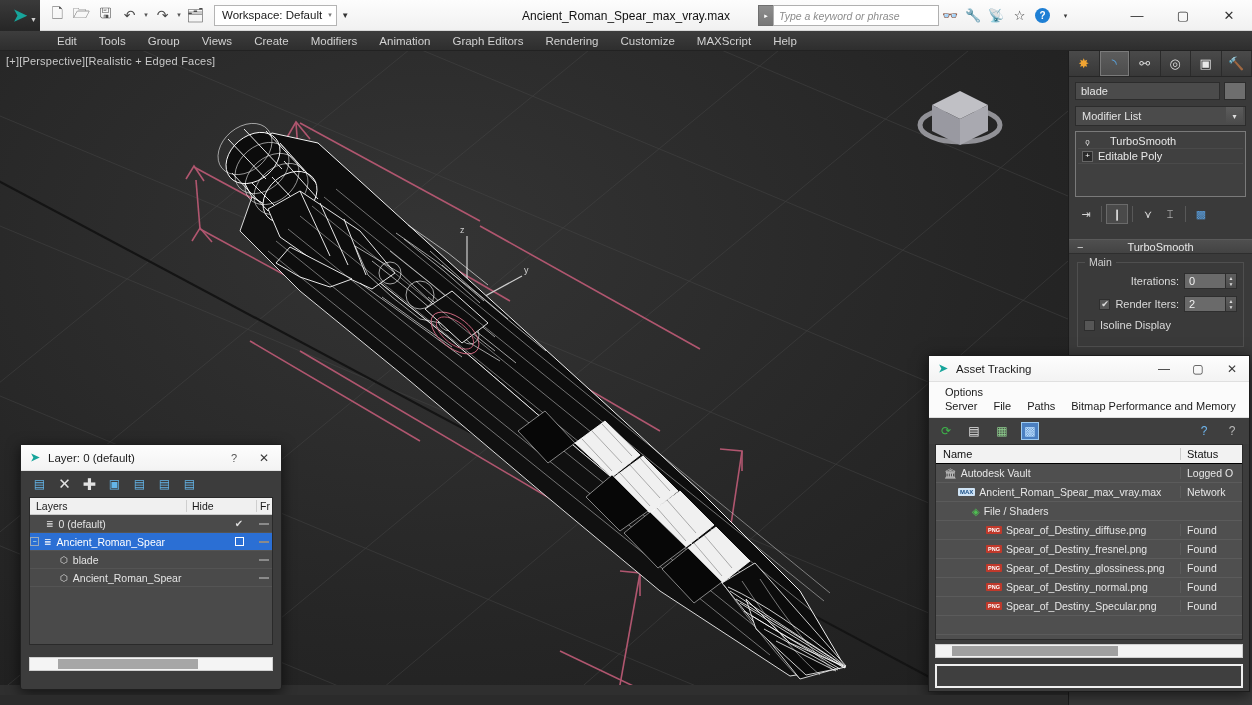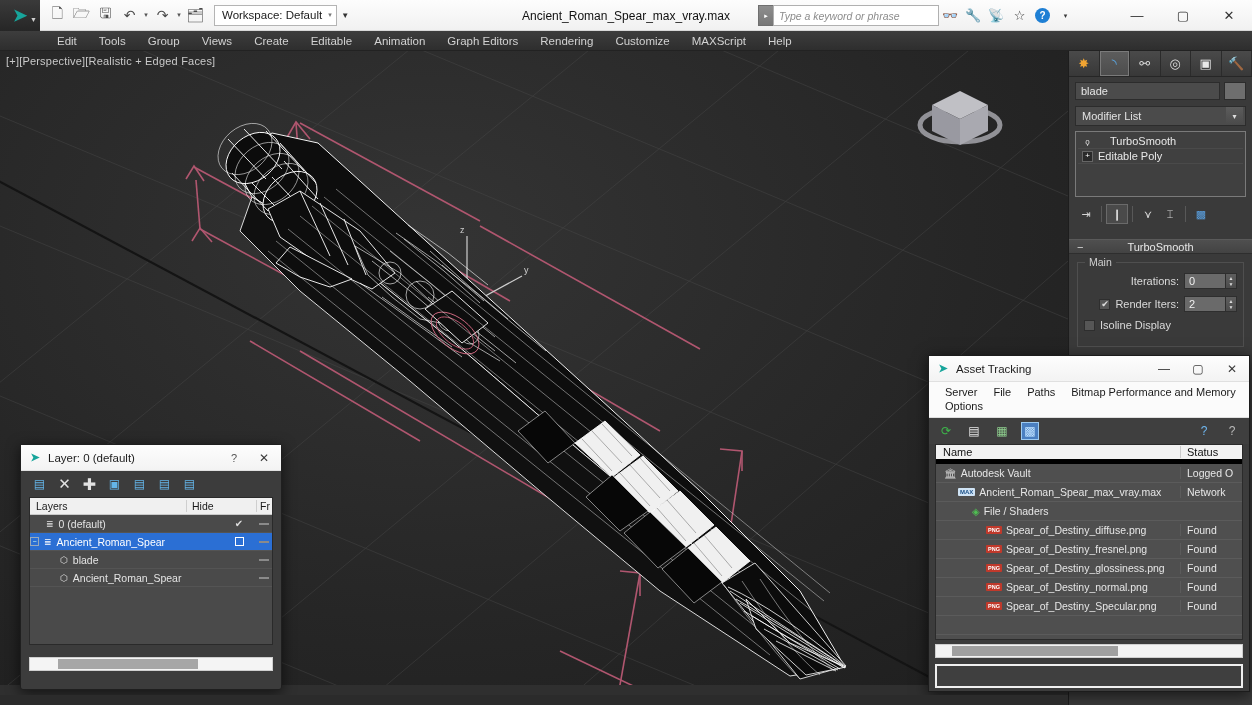--- a/index.html
+++ b/index.html
@@ -210,21 +210,21 @@
   .at-menubar{
     background:#fbfbfb;padding:3px 0 4px 0;font-size:11px;color:#1a1a1a;border-bottom:1px solid #dedede;
   }
   .at-menurow{display:flex;gap:0;padding-left:8px;}
   .at-menu{padding:1px 8px;cursor:default;}
   .at-toolbar{height:26px;background:#3f3f3f;display:flex;align-items:center;padding:0 8px;gap:10px;}
   .atb{width:18px;height:18px;display:flex;align-items:center;justify-content:center;font-size:12px;}
   .atb.sel{background:#4a7fc0;box-shadow:inset 0 0 0 1px #9ccaf0;}
   .at-spacer{flex:1;}
   .at-grid{margin:0 6px;border:1px solid #2b2b2b;background:#4f4f4f;height:196px;overflow:hidden;}
-  .at-head{height:19px;background:#f2f2f2;display:flex;align-items:center;font-size:11px;color:#111;border-bottom:5px solid #000000;}
+  .at-head{height:19px;background:#f2f2f2;display:flex;align-items:center;font-size:11px;color:#111;border-bottom:1px solid #000000;}
   .ath-name{flex:1;padding-left:7px;}
   .ath-status{width:62px;border-left:1px solid #cccccc;padding-left:6px;}
   .at-row{
     height:19px;display:flex;align-items:center;font-size:10.5px;color:#e6e6e6;
     border-bottom:1px solid #5b5b5b;
   }
   .atr-name{flex:1;display:flex;align-items:center;gap:4px;overflow:hidden;white-space:nowrap;}
   .atr-status{width:62px;border-left:1px solid #5b5b5b;padding-left:6px;overflow:hidden;white-space:nowrap;}
   .ico-vault{font-size:10px;color:#c8c8c8;}
   .ico-max{
@@ -294,21 +294,21 @@
     <div class="wbtn close">✕</div>
   </div>
 </div>
 
 <div class="menubar">
   <div class="menu-item">Edit</div>
   <div class="menu-item">Tools</div>
   <div class="menu-item">Group</div>
   <div class="menu-item">Views</div>
   <div class="menu-item">Create</div>
-  <div class="menu-item">Editable</div>
+  <div class="menu-item">Modifiers</div>
   <div class="menu-item">Animation</div>
   <div class="menu-item">Graph Editors</div>
   <div class="menu-item">Rendering</div>
   <div class="menu-item">Customize</div>
   <div class="menu-item">MAXScript</div>
   <div class="menu-item">Help</div>
 </div>
 
 <div class="viewport">
 
@@ -653,27 +653,27 @@
 <div class="win" id="asset-tracking">
   <div class="win-bar">
     <span class="win-ico">➤</span>
     <span class="win-title">Asset Tracking</span>
     <span class="win-btn">—</span>
     <span class="win-btn">▢</span>
     <span class="win-btn close">✕</span>
   </div>
   <div class="at-menubar">
     <div class="at-menurow">
+      <span class="at-menu">Options</span>
+    </div>
+    <div class="at-menurow">
       <span class="at-menu">Server</span>
       <span class="at-menu">File</span>
       <span class="at-menu">Paths</span>
       <span class="at-menu">Bitmap Performance and Memory</span>
-    </div>
-    <div class="at-menurow">
-      <span class="at-menu">Options</span>
     </div>
   </div>
   <div class="at-toolbar">
     <span class="atb" style="color:#3db34a;">⟳</span>
     <span class="atb" style="color:#e6e6e6;">▤</span>
     <span class="atb" style="color:#8fd08f;">▦</span>
     <span class="atb sel" style="color:#bfe2ff;">▩</span>
     <span class="at-spacer"></span>
     <span class="atb" style="color:#6fb6ef;">?</span>
     <span class="atb" style="color:#b9b9b9;">?</span>

